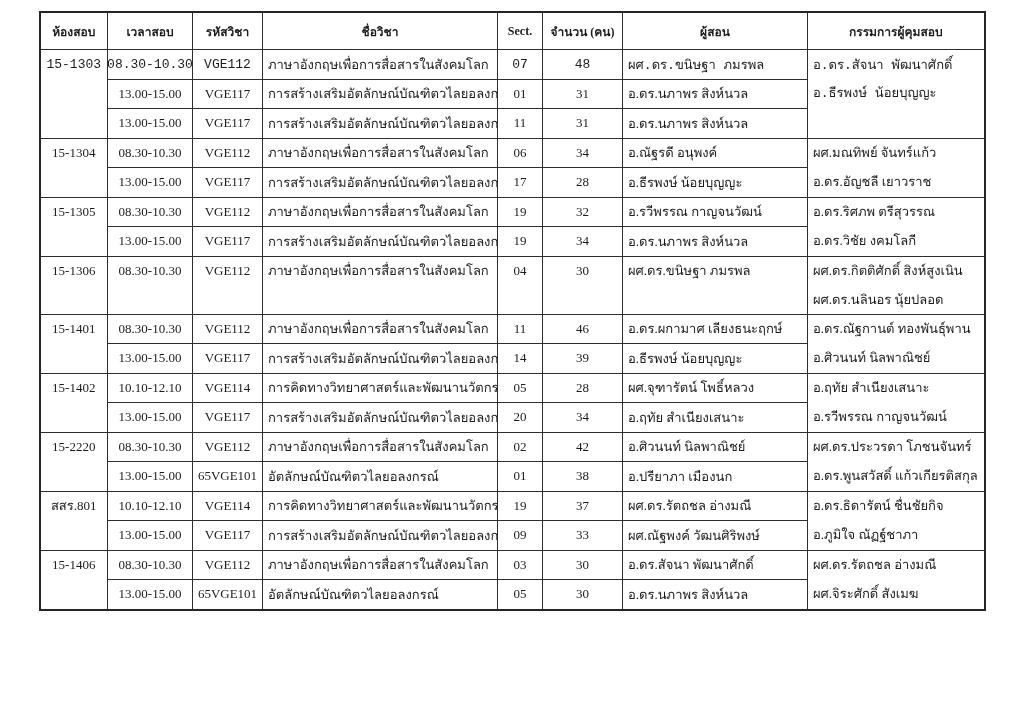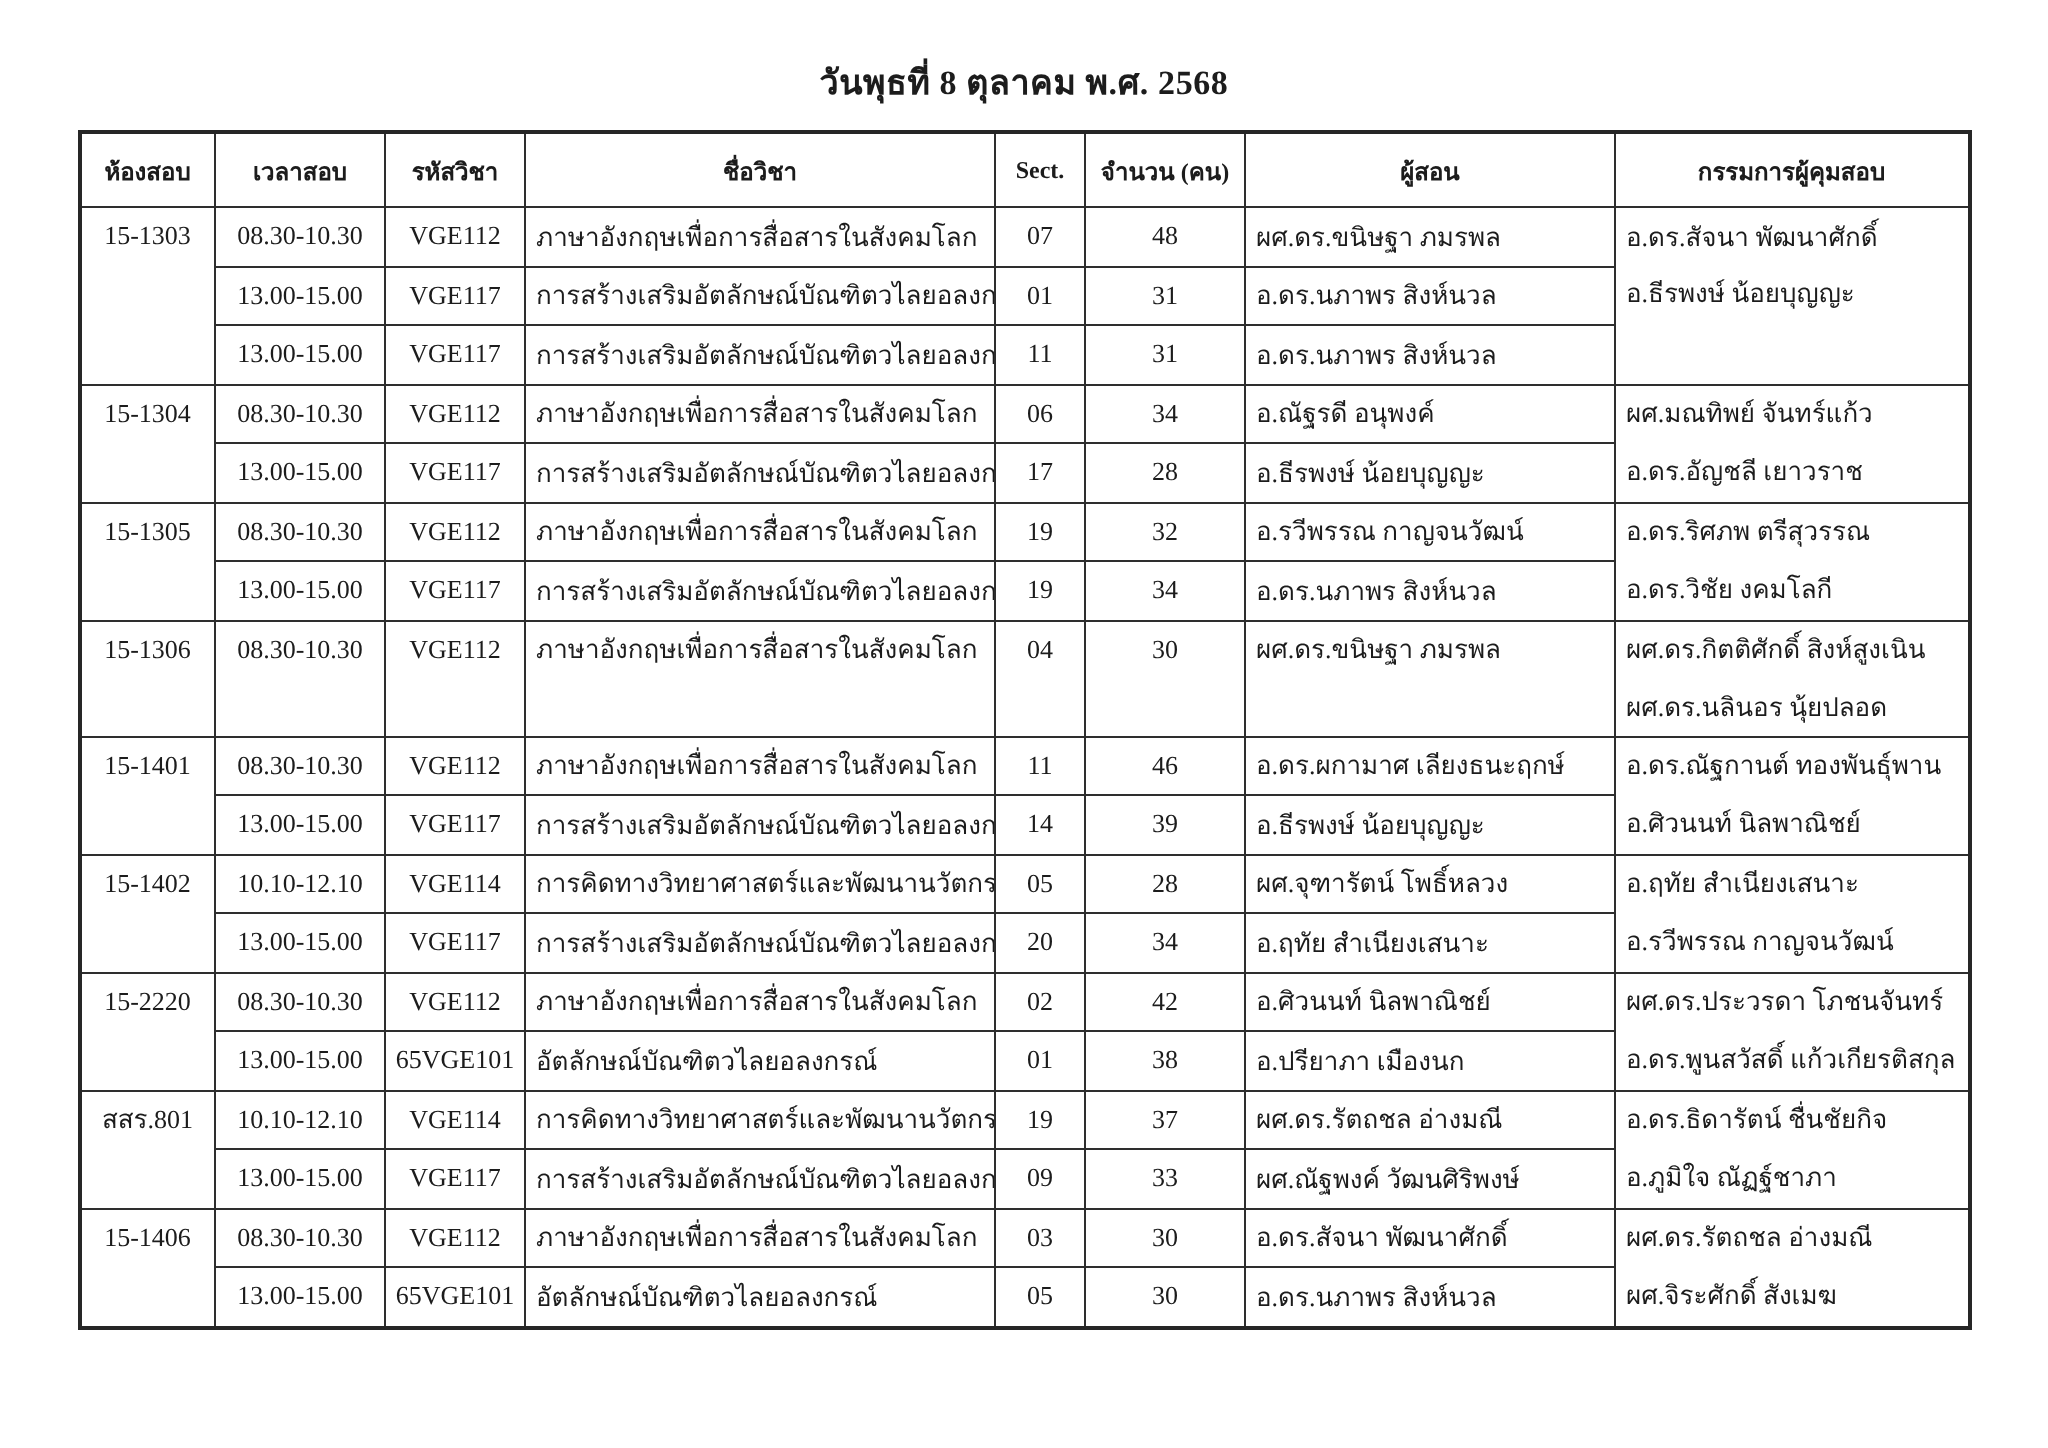--- a/index.html
+++ b/index.html
@@ -56,21 +56,20 @@
   }
   td.al .cu {
     justify-content: flex-start;
     padding-left: 5px;
   }
 </style>
 </head>
 <body>
 
 <div class="page">
-  <div class="doc-title">วันพุธที่ 8 ตุลาคม พ.ศ. 2568</div>
   <table class="exam-table">
     <colgroup>
       <col style="width:68px">
       <col style="width:85px">
       <col style="width:70px">
       <col style="width:235px">
       <col style="width:45px">
       <col style="width:80px">
       <col style="width:185px">
       <col style="width:177px">
@@ -81,21 +80,21 @@
           <th>เวลาสอบ</th>
           <th>รหัสวิชา</th>
           <th>ชื่อวิชา</th>
           <th>Sect.</th>
           <th>จำนวน (คน)</th>
           <th>ผู้สอน</th>
           <th>กรรมการผู้คุมสอบ</th>
         </tr>
     </thead>
     <tbody>
-        <tr class="block-start" style="height: 28.5px;">
+        <tr class="block-start" style="height: 28.5px; font-family: Liberation Mono, monospace;">
           <td rowspan="3">
             <div class="cu">15-1303</div>
           </td>
           <td>
             <div class="cu">08.30-10.30</div>
           </td>
           <td>
             <div class="cu">VGE112</div>
           </td>
           <td class="al">

